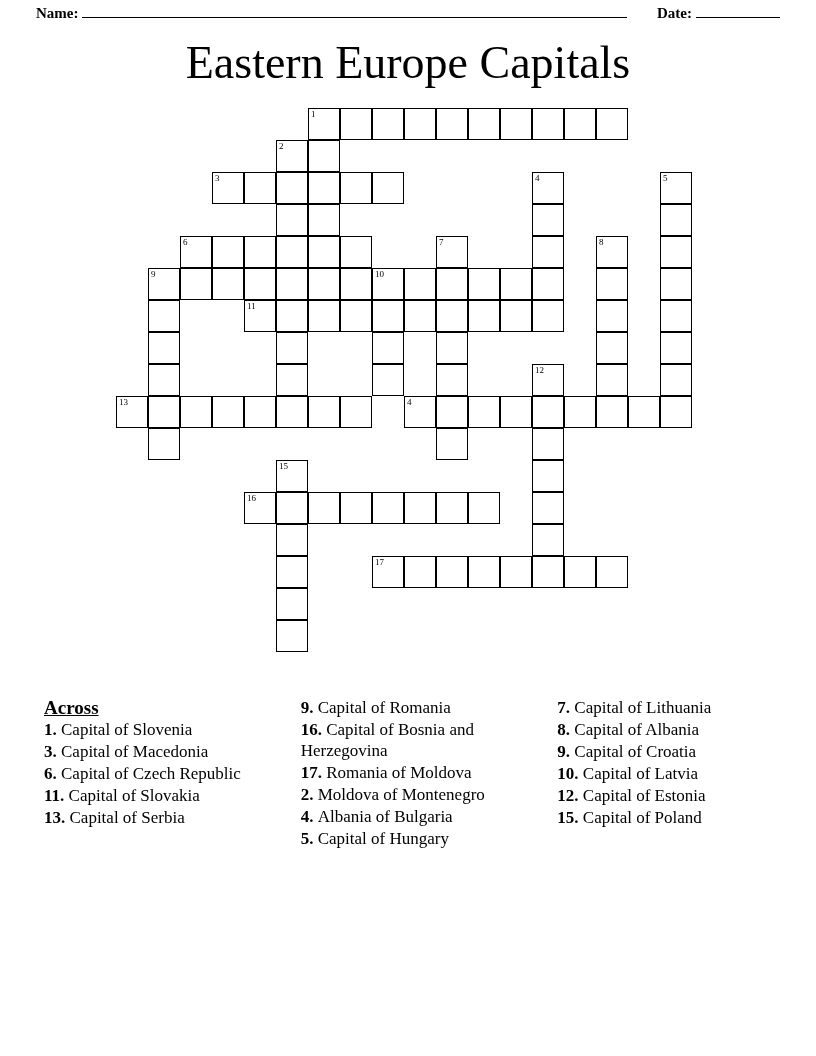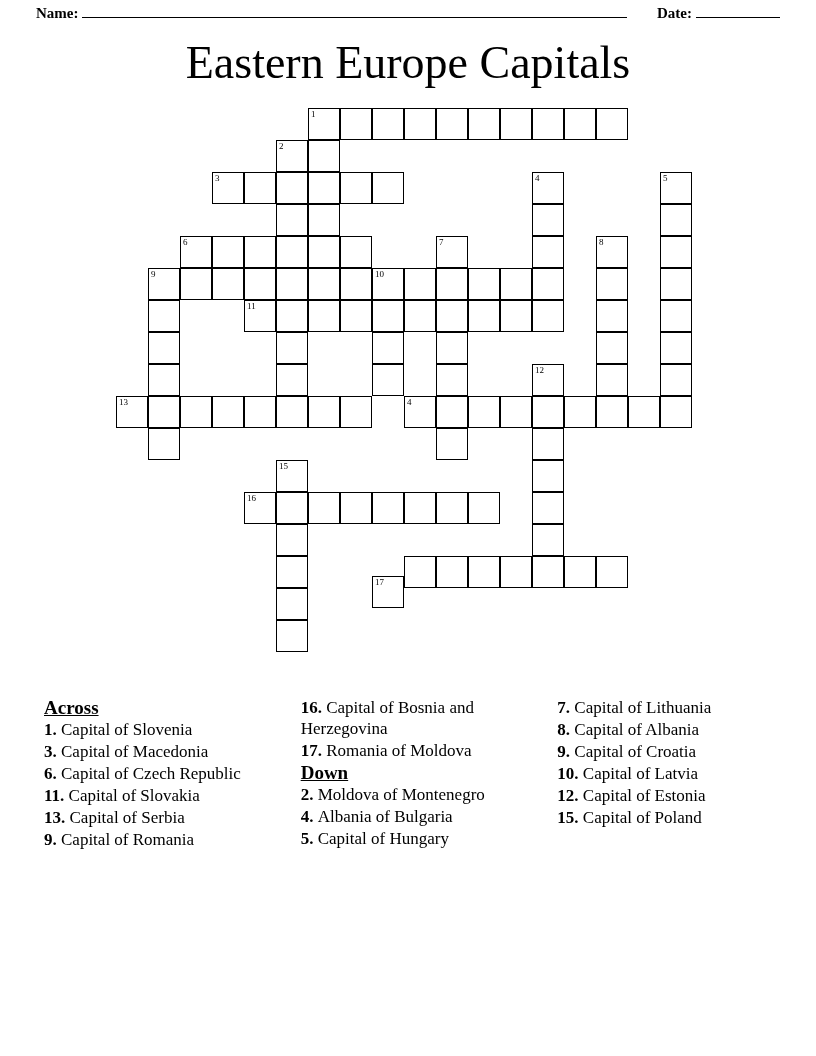--- a/index.html
+++ b/index.html
@@ -280,21 +280,21 @@
       <div class="cell" style="left: 308px; top: 384px;"></div>
       <div class="cell" style="left: 340px; top: 384px;"></div>
       <div class="cell" style="left: 372px; top: 384px;"></div>
       <div class="cell" style="left: 404px; top: 384px;"></div>
       <div class="cell" style="left: 436px; top: 384px;"></div>
       <div class="cell" style="left: 468px; top: 384px;"></div>
       <div class="cell" style="left: 532px; top: 384px;"></div>
       <div class="cell" style="left: 276px; top: 416px;"></div>
       <div class="cell" style="left: 532px; top: 416px;"></div>
       <div class="cell" style="left: 276px; top: 448px;"></div>
-      <div class="cell" style="left: 372px; top: 468px;">
+      <div class="cell" style="left: 372px; top: 448px;">
         <span class="num">17</span>
       </div>
       <div class="cell" style="left: 404px; top: 448px;"></div>
       <div class="cell" style="left: 436px; top: 448px;"></div>
       <div class="cell" style="left: 468px; top: 448px;"></div>
       <div class="cell" style="left: 500px; top: 448px;"></div>
       <div class="cell" style="left: 532px; top: 448px;"></div>
       <div class="cell" style="left: 564px; top: 448px;"></div>
       <div class="cell" style="left: 596px; top: 448px;"></div>
       <div class="cell" style="left: 276px; top: 480px;"></div>
@@ -304,21 +304,20 @@
   <div class="clues">
       <div class="clue-heading">Across</div>
       <div class="clue"><span class="cnum">1. </span><span>Capital of Slovenia</span></div>
       <div class="clue"><span class="cnum">3. </span><span>Capital of Macedonia</span></div>
       <div class="clue"><span class="cnum">6. </span><span>Capital of Czech Republic</span></div>
       <div class="clue"><span class="cnum">11. </span><span>Capital of Slovakia</span></div>
       <div class="clue"><span class="cnum">13. </span><span>Capital of Serbia</span></div>
       <div class="clue"><span class="cnum">9. </span><span>Capital of Romania</span></div>
       <div class="clue"><span class="cnum">16. </span><span>Capital of Bosnia and Herzegovina</span></div>
       <div class="clue"><span class="cnum">17. </span><span>Romania of Moldova</span></div>
-      <div class="clue-heading">Down</div>
       <div class="clue"><span class="cnum">2. </span><span>Moldova of Montenegro</span></div>
       <div class="clue"><span class="cnum">4. </span><span>Albania of Bulgaria</span></div>
       <div class="clue"><span class="cnum">5. </span><span>Capital of Hungary</span></div>
       <div class="clue"><span class="cnum">7. </span><span>Capital of Lithuania</span></div>
       <div class="clue"><span class="cnum">8. </span><span>Capital of Albania</span></div>
       <div class="clue"><span class="cnum">9. </span><span>Capital of Croatia</span></div>
       <div class="clue"><span class="cnum">10. </span><span>Capital of Latvia</span></div>
       <div class="clue"><span class="cnum">12. </span><span>Capital of Estonia</span></div>
       <div class="clue"><span class="cnum">15. </span><span>Capital of Poland</span></div>
     </div>

